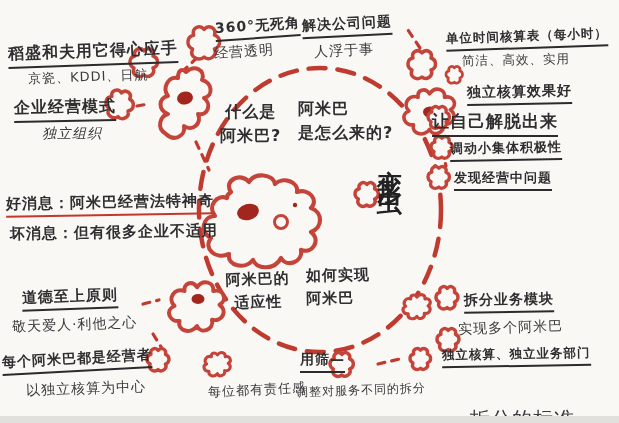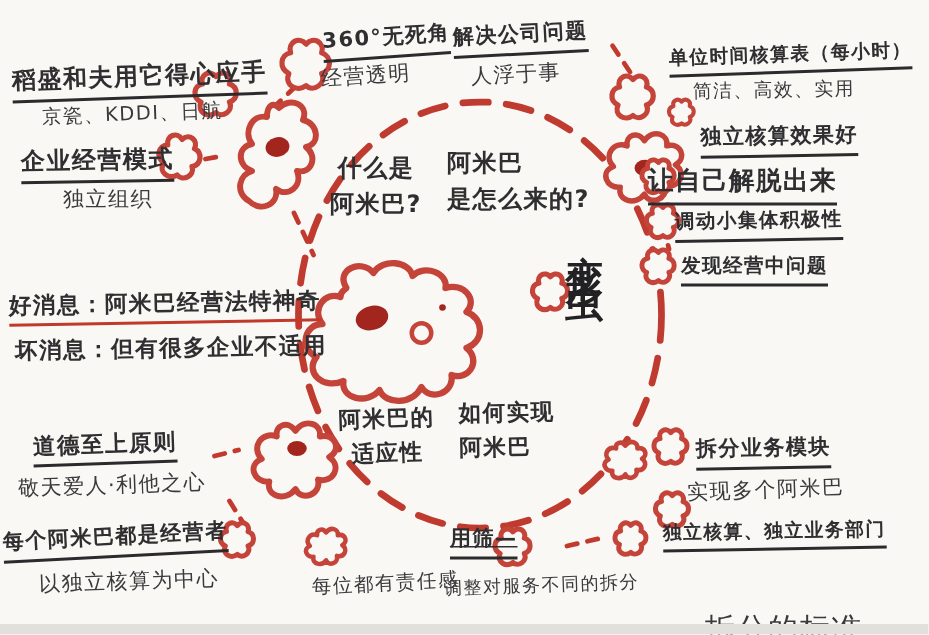--- a/index.html
+++ b/index.html
@@ -100,21 +100,21 @@
         <use href="#blobM" transform="translate(402,294) scale(0.62)" stroke-width="5"></use>
         <use href="#blobS" transform="translate(436,286) scale(0.8)" stroke-width="4.2"></use>
         <use href="#blobS" transform="translate(437,328) scale(0.8)" stroke-width="4.2"></use>
       </g>
     </g>
   </svg>
 
   <div class="txt ul r-m2" style="left:8px;  top:40px;  font-size:16px;">稻盛和夫用它得心应手</div>
   <div class="txt sub r-m2" style="left:28px; top:68px;  font-size:13px;">京瓷、KDDI、日航</div>
   <div class="txt ul r-m1" style="left:14px; top:96px;  font-size:16px;">企业经营模式</div>
-  <div class="txt sub" style="left:42px; top:124px; font-size:14px;">独立组织</div>
+  <div class="txt sub" style="left:42px; top:124px; font-size:14px;font-style:italic;">独立组织</div>
 
   <div class="txt ul r-m4" style="left:215px; top:16px; font-size:14px;">360°无死角</div>
   <div class="txt sub r-m4" style="left:214px; top:42px; font-size:14px;">经营透明</div>
   <div class="txt ul r-m3" style="left:302px; top:14px; font-size:14px;">解决公司问题</div>
   <div class="txt sub r-m3" style="left:314px; top:41px; font-size:14px;">人浮于事</div>
 
   <div class="txt ul r-m2" style="left:446px; top:28px; font-size:12.5px;">单位时间核算表（每小时）</div>
   <div class="txt sub r-m1" style="left:462px; top:52px; font-size:12.5px;">简洁、高效、实用</div>
   <div class="txt ul r-m1" style="left:467px; top:82px; font-size:14px;">独立核算效果好</div>
   <div class="txt ul" style="left:432px; top:110px; font-size:17px;">让自己解脱出来</div>
@@ -133,21 +133,21 @@
   <div class="txt ul r-m2" style="left:22px; top:286px; font-size:15px;">道德至上原则</div>
   <div class="txt sub r-m2" style="left:12px; top:315px; font-size:14px;">敬天爱人·利他之心</div>
   <div class="txt ul r-m3" style="left:2px;  top:349px; font-size:14px;">每个阿米巴都是经营者</div>
   <div class="txt sub r-m2" style="left:26px; top:379px; font-size:14px;">以独立核算为中心</div>
 
   <div class="txt pre r-m2" style="left:226px; top:268px; font-size:15px; text-align:center;">阿米巴的
 适应性</div>
   <div class="txt pre r-m1" style="left:306px; top:264px; font-size:15px;">如何实现
 阿米巴</div>
   <div class="txt sub r-m3" style="left:208px; top:381px; font-size:13px;">每位都有责任感</div>
-  <div class="txt ul" style="left:300px; top:350px; font-size:14px;text-decoration:underline;">用筛—</div>
+  <div class="txt ul" style="left:300px; top:350px; font-size:14px;">用筛—</div>
   <div class="txt sub r-m2" style="left:296px; top:382px; font-size:12px;">调整对服务不同的拆分</div>
 
   <div class="txt ul r-m1" style="left:464px; top:290px; font-size:14px;">拆分业务模块</div>
   <div class="txt sub r-m2" style="left:458px; top:318px; font-size:14px;">实现多个阿米巴</div>
   <div class="txt ul r-m1" style="left:442px; top:346px; font-size:12.5px;">独立核算、独立业务部门</div>
   <div class="txt sub" style="left:470px; top:374px; font-size:20px;margin-top:32px;">拆分的标准</div>
 
   <div class="bottom-band"></div>
 </div>
 

